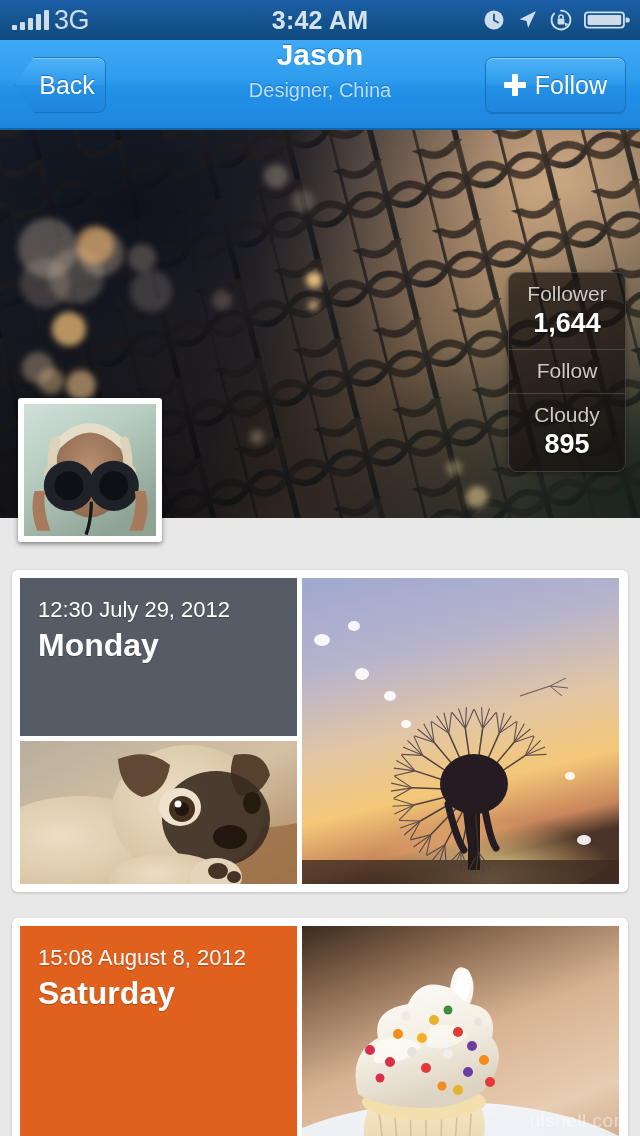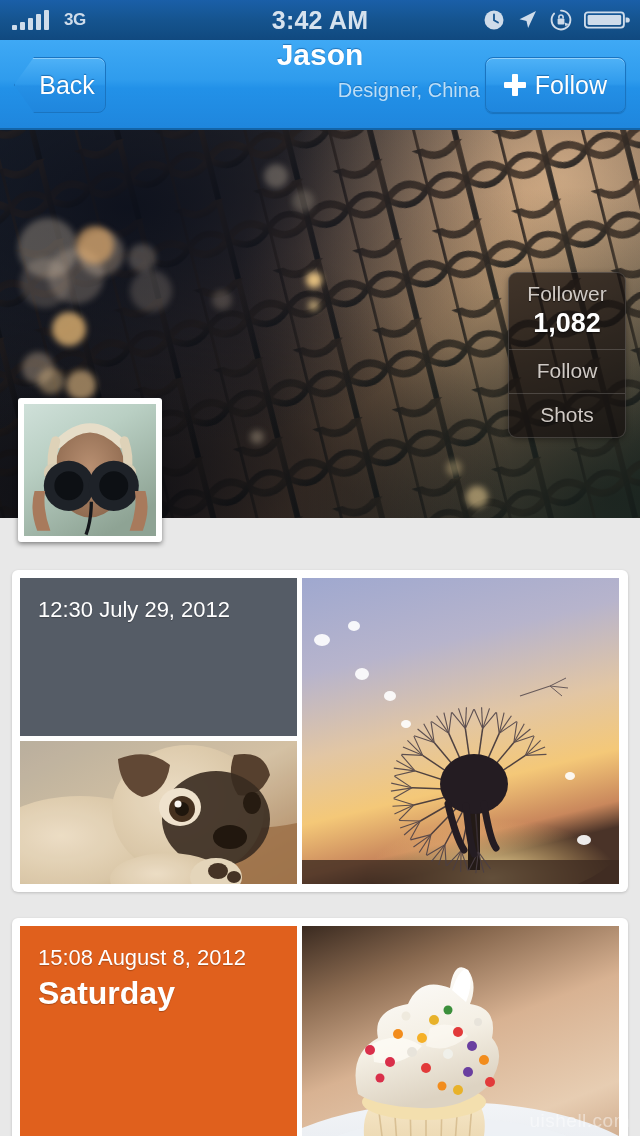--- a/index.html
+++ b/index.html
@@ -19,21 +19,21 @@
     display:flex; align-items:center; color:#cfdcea;
   }
   .sb-left { display:flex; align-items:flex-end; gap:0; padding-left:12px; height:40px; }
   .bars { display:flex; align-items:flex-end; gap:3px; height:22px; padding-bottom:10px; }
   .bars i { display:block; width:5px; background:#cfdcea; border-radius:1px; }
   .bars i:nth-child(1){height:5px;}
   .bars i:nth-child(2){height:8px;}
   .bars i:nth-child(3){height:12px;}
   .bars i:nth-child(4){height:16px;}
   .bars i:nth-child(5){height:20px;}
-  .sb-carrier { font-size:17px; font-weight:bold; color:#cfdcea; line-height:40px; margin-left:15px; letter-spacing:-0.5px; }
+  .sb-carrier { font-size:27px; font-weight:normal; color:#cfdcea; line-height:40px; margin-left:5px; letter-spacing:-0.5px; }
   .sb-time {
     position:absolute; left:0; right:0; text-align:center;
     font-size:25px; font-weight:bold; color:#d6e2ee; line-height:40px; letter-spacing:0.2px;
   }
   .sb-right { position:absolute; right:10px; top:0; height:40px; display:flex; align-items:center; gap:11px; }
   .sb-right svg { display:block; }
 
   
   .navbar {
     position:absolute; left:0; top:40px; width:640px; height:90px;
@@ -41,21 +41,20 @@
     border-bottom:2px solid #1364a8;
   }
   .nav-title-wrap { position:absolute; left:160px; right:160px; top:0; text-align:center; }
   .nav-title {
     font-size:30px; font-weight:bold; color:#fff; line-height:1;
     text-shadow:0 -1px 1px rgba(0,60,120,.45);
   }
   .nav-sub {
     font-size:20px; color:#bcdef7; line-height:1; margin-top:10px;
     text-shadow:0 -1px 1px rgba(0,60,120,.35);
-    text-align:right;
   }
   .btn-back {
     position:absolute; left:14px; top:17px; width:92px; height:56px;
     background:linear-gradient(to bottom,#4fb2f7 0%,#2e9aec 48%,#2490e6 52%,#1f86dd 100%);
     border:1px solid #1a74c0;
     border-radius:0 8px 8px 0;
     -webkit-clip-path:polygon(0% 50%, 20px 0%, 100% 0%, 100% 100%, 20px 100%);
     clip-path:polygon(0% 50%, 20px 0%, 100% 0%, 100% 100%, 20px 100%);
     display:flex; align-items:center; justify-content:center;
     box-shadow:inset 0 1px 0 rgba(255,255,255,.35);
@@ -250,27 +249,28 @@
       <div class="bokeh" style="left:306px; top:142px; width:16px; height:16px; background:rgba(255,214,140,.85);"></div>
       <div class="bokeh" style="left:308px; top:170px; width:11px; height:11px; background:rgba(255,220,150,.60);"></div>
       <div class="bokeh" style="left:466px; top:356px; width:22px; height:22px; background:rgba(240,212,150,.55);"></div>
       <div class="bokeh" style="left:446px; top:330px; width:16px; height:16px; background:rgba(240,212,150,.35);"></div>
       <div class="bokeh" style="left:250px; top:300px; width:14px; height:14px; background:rgba(236,214,182,.30);"></div>
     </div>
 
     <div class="stats">
       <div class="stat">
         <div class="stat-label">Follower</div>
-        <div class="stat-value">1,082</div>
+        <div class="stat-value">1,644</div>
       </div>
       <div class="stat">
         <div class="stat-label">Follow</div>
       </div>
       <div class="stat">
-        <div class="stat-label">Shots</div>
+        <div class="stat-label">Cloudy</div>
+        <div class="stat-value">895</div>
       </div>
     </div>
   </div>
 
   <div class="avatar">
     <div class="avatar-img">
       <svg viewBox="0 0 100 100" preserveAspectRatio="xMidYMid slice" style="width:100%;height:100%;display:block">
         <defs>
           <linearGradient id="avbg" x1="0" y1="0" x2="0.6" y2="1">
             <stop offset="0%" stop-color="#cfe0d9"></stop>
@@ -299,20 +299,21 @@
       </svg>
     </div>
   </div>
 
   <div class="feed">
 
     <div class="card" id="card-0">
       <div class="card-col-left">
         <div class="info-panel" style="background:#555c66; height:158px;">
           <div class="info-time">12:30 July 29, 2012</div>
+          <div class="info-day">Monday</div>
         </div>
         <div class="photo" style="height:143px;">
           <svg viewBox="0 0 277 143" preserveAspectRatio="xMidYMid slice" style="width:100%;height:100%;display:block">
             <defs>
               <linearGradient id="pugbg" x1="0" y1="0" x2="1" y2="1">
                 <stop offset="0%" stop-color="#b9b2a4"></stop>
                 <stop offset="50%" stop-color="#d6c6ac"></stop>
                 <stop offset="100%" stop-color="#a8805a"></stop>
               </linearGradient>
               <radialGradient id="fur" cx="0.4" cy="0.4" r="0.75">

